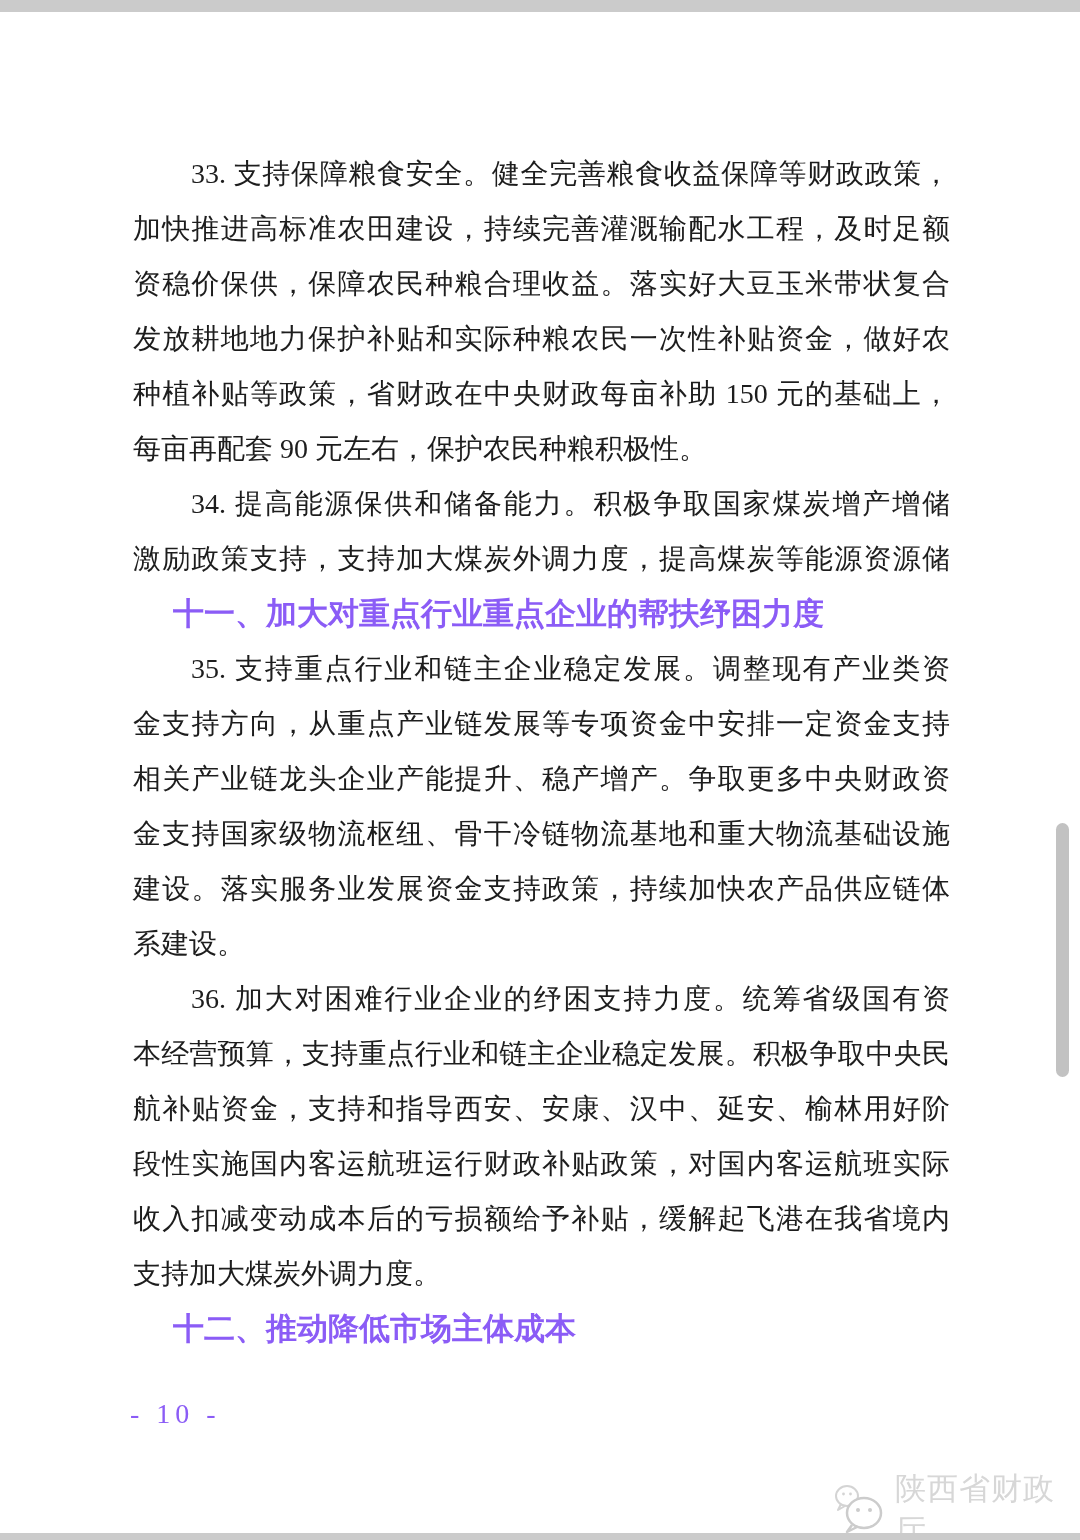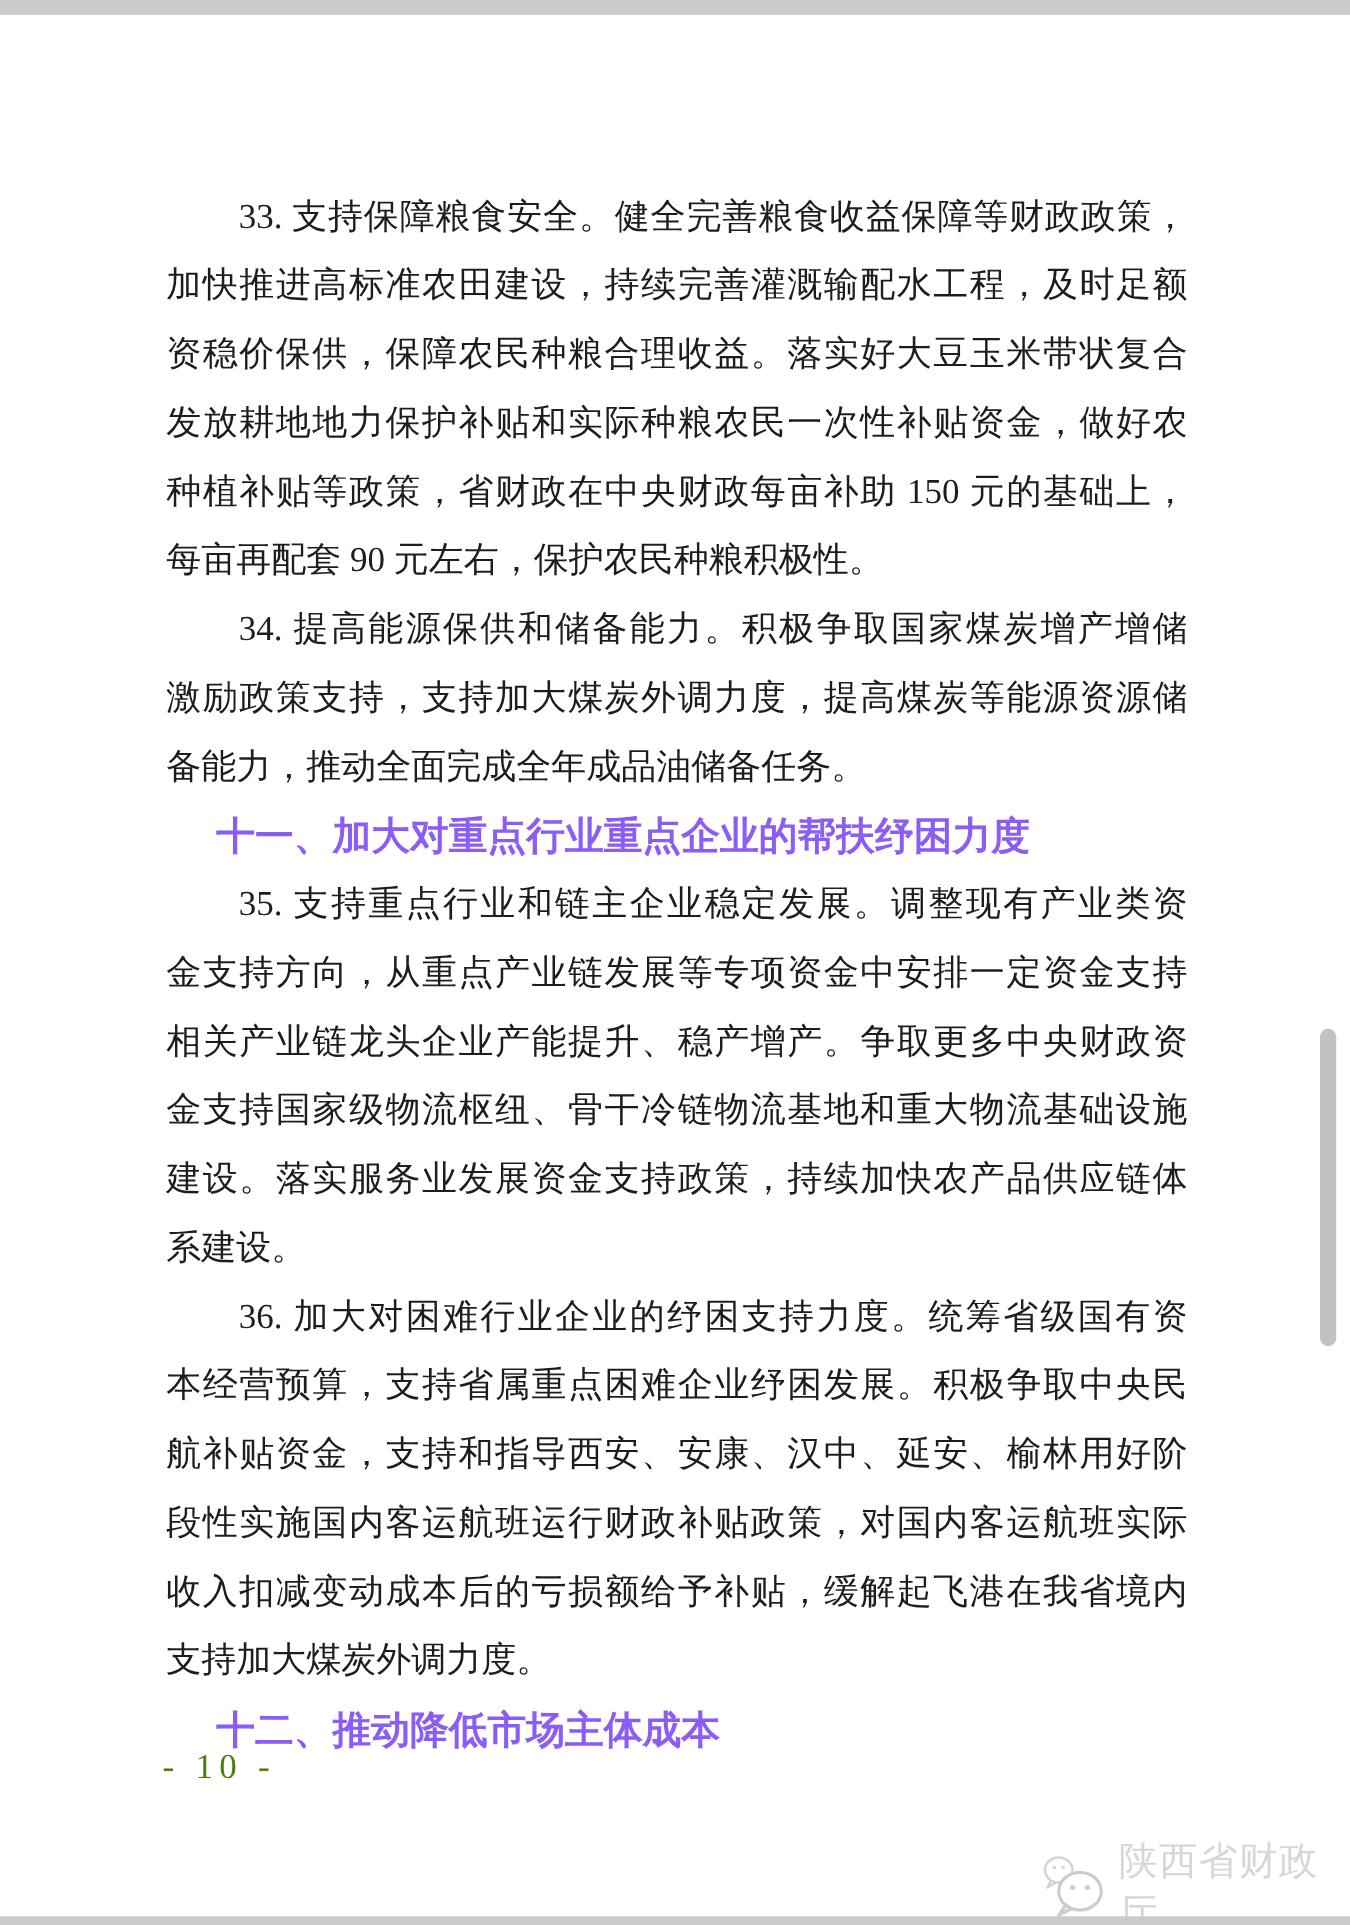--- a/index.html
+++ b/index.html
@@ -53,21 +53,21 @@
     line-height: 55px;
     color: #8b5cf6;
   }
 
   .page-number {
     position: absolute;
     top: 1398px;
     left: 130px;
     font-size: 28px;
     letter-spacing: 5px;
-    color: #4d7c0f;
+    color: #8b5cf6;
     font-family: "Liberation Serif", "DejaVu Serif", serif;
   }
 
   .scrollbar-thumb {
     position: absolute;
     left: 1056px;
     top: 823px;
     width: 13px;
     height: 254px;
     background: #c2c2c2;
@@ -104,37 +104,36 @@
       <span class="line">加快推进高标准农田建设，持续完善灌溉输配水工程，及时足额</span>
       <span class="line">资稳价保供，保障农民种粮合理收益。落实好大豆玉米带状复合</span>
       <span class="line">发放耕地地力保护补贴和实际种粮农民一次性补贴资金，做好农</span>
       <span class="line">种植补贴等政策，省财政在中央财政每亩补助 150 元的基础上，</span>
       <span class="line last">每亩再配套 90 元左右，保护农民种粮积极性。</span>
     </p>
 
     <p class="para">
       <span class="line first">34. 提高能源保供和储备能力。积极争取国家煤炭增产增储</span>
       <span class="line">激励政策支持，支持加大煤炭外调力度，提高煤炭等能源资源储</span>
-      <span class="line last">备能力，推动全面完成全年成品油储备任务。</span>
     </p>
 
     <h2 class="heading">十一、加大对重点行业重点企业的帮扶纾困力度</h2>
 
     <p class="para">
       <span class="line first">35. 支持重点行业和链主企业稳定发展。调整现有产业类资</span>
       <span class="line">金支持方向，从重点产业链发展等专项资金中安排一定资金支持</span>
       <span class="line">相关产业链龙头企业产能提升、稳产增产。争取更多中央财政资</span>
       <span class="line">金支持国家级物流枢纽、骨干冷链物流基地和重大物流基础设施</span>
       <span class="line">建设。落实服务业发展资金支持政策，持续加快农产品供应链体</span>
       <span class="line last">系建设。</span>
     </p>
 
     <p class="para">
       <span class="line first">36. 加大对困难行业企业的纾困支持力度。统筹省级国有资</span>
-      <span class="line">本经营预算，支持省属重点困难企业纾困发展。积极争取中央民</span>
+      <span class="line">本经营预算，支持重点行业和链主企业稳定发展。积极争取中央民</span>
       <span class="line">航补贴资金，支持和指导西安、安康、汉中、延安、榆林用好阶</span>
       <span class="line">段性实施国内客运航班运行财政补贴政策，对国内客运航班实际</span>
       <span class="line">收入扣减变动成本后的亏损额给予补贴，缓解起飞港在我省境内</span>
       <span class="line last">支持加大煤炭外调力度。</span>
     </p>
 
     <h2 class="heading">十二、推动降低市场主体成本</h2>
 
   </main>
 

